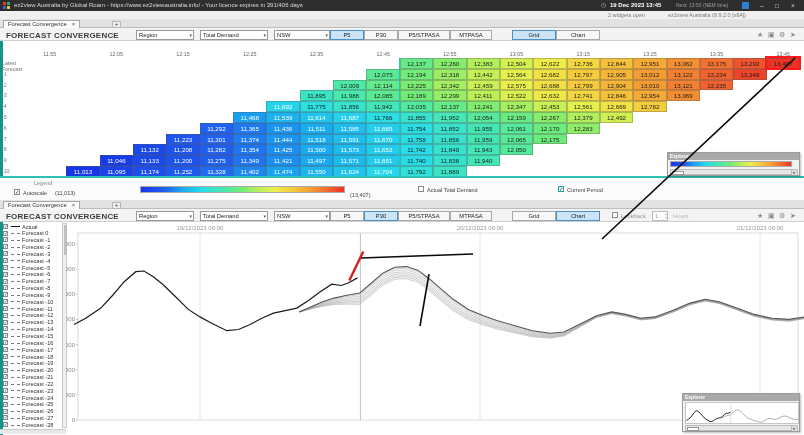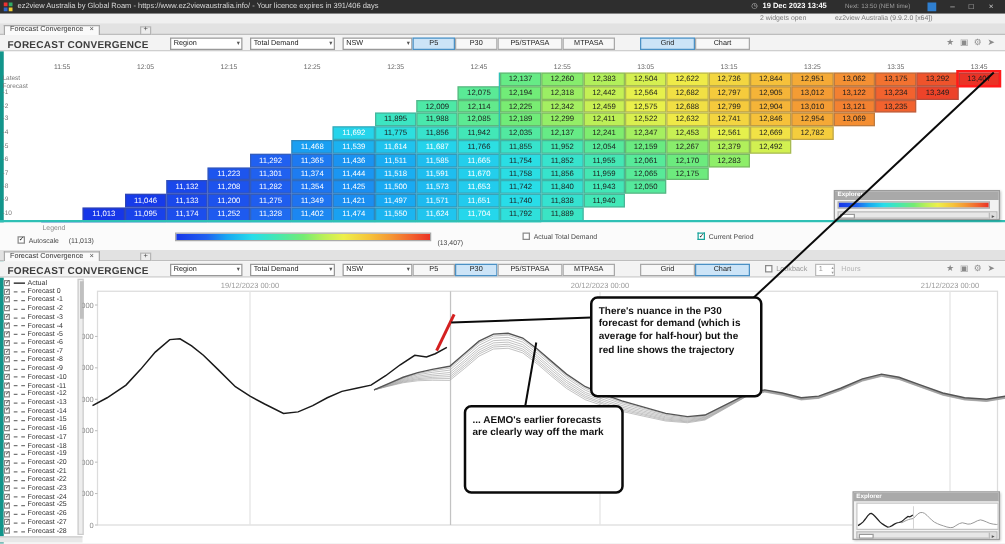--- a/index.html
+++ b/index.html
@@ -538,26 +538,20 @@
           <polyline points="0.4,17.5 2.2,16.3 4.5,14.5 6.3,12.2 8.1,9.7 10.0,7.9 11.2,7.8 12.7,8.8 14.1,10.2 15.9,12.2 18.1,14.7 19.9,16.1 21.7,17.3 24.1,18.6 25.9,18.4 27.7,17.5 29.5,16.3 31.3,15.4 33.1,15.0 34.9,14.5 36.7,13.1 38.5,11.5 40.4,10.2 41.8,10.4 42.9,9.9 44.3,9.0" fill="none" stroke="#222" stroke-width="1"></polyline>
           <line x1="44.785714285714285" y1="2" x2="44.785714285714285" y2="21" stroke="#ccc" stroke-width="0.7"></line>
         </svg>
       <div class="exp-scroll" style="top:31px;width:113px;">
         <div class="exp-thumb"></div>
         <div class="exp-arrow">▸</div>
       </div>
     </div>
   </div>
 
-  <div class="callout" style="left:472px;top:237px;width:138px;height:81px;">
-    <span>There's nuance in the P30 forecast for demand (which is average for half-hour) but the red line shows the trajectory</span>
-  </div>
-  <div class="callout" style="left:371px;top:324px;width:128px;height:71px;">
-    <span>... AEMO's earlier forecasts are clearly way off the mark</span>
-  </div>
 
   <svg class="abs" id="overlay" style="left:0;top:0;z-index:55;pointer-events:none;" width="804" height="435">
     <line x1="795" y1="58" x2="602" y2="239" stroke="#0a0a0a" stroke-width="1.6"></line>
     <line x1="473" y1="254" x2="361" y2="258" stroke="#0a0a0a" stroke-width="1.6"></line>
     <line x1="420" y1="326" x2="429" y2="274" stroke="#0a0a0a" stroke-width="1.6"></line>
   </svg>
 
 </div>
 
 </body></html>

